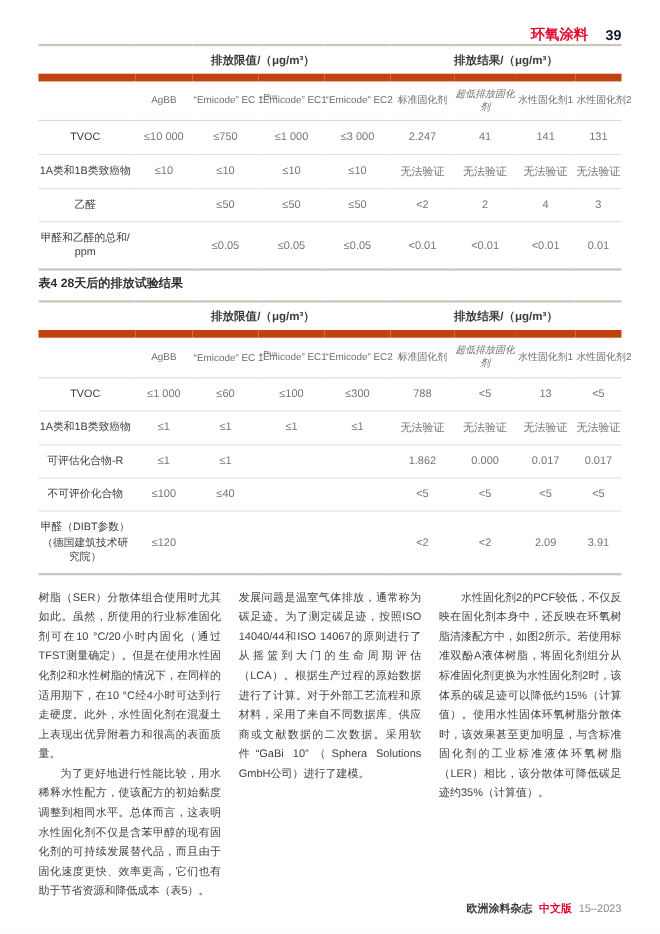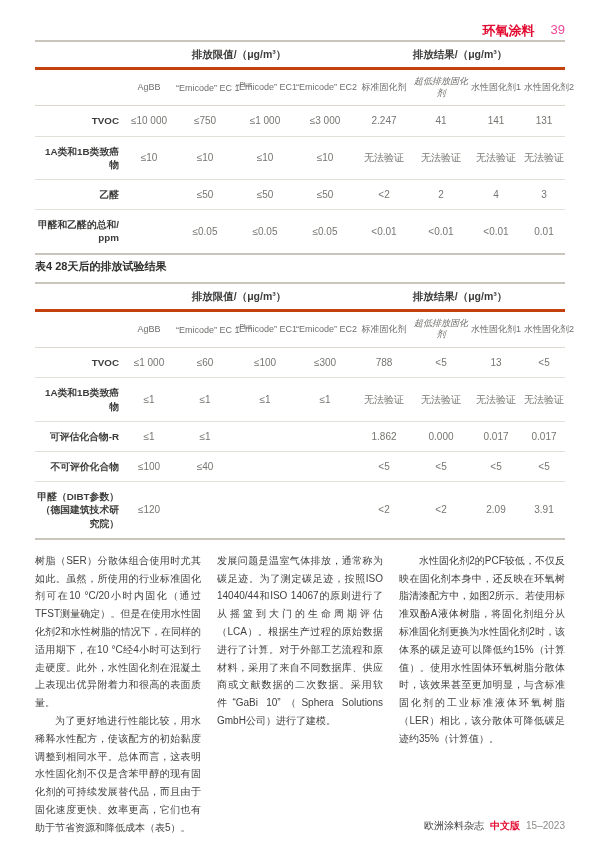--- a/index.html
+++ b/index.html
@@ -10,82 +10,82 @@
     background:#ffffff;
     font-family:"Liberation Sans","DejaVu Sans",sans-serif;
     color:#3f3f3e;
     overflow:hidden;
     box-sizing:border-box;
   }
   .content{padding:0 35px;}
 
   
   .page-header{
-    display:flex;justify-content:flex-end;align-items:flex-start;
+    display:flex;justify-content:flex-end;align-items:center;
     padding-top:22px;gap:16px;
   }
   .page-header .section-red{color:#e30b31;font-weight:bold;font-size:13px;}
-  .page-header .page-num{color:#ec4899;font-weight:normal;font-size:13px;}
+  .page-header .page-num{color:#0f172a;font-weight:bold;font-size:13px;}
 
   
   .table-title{
     font-weight:bold;font-size:11px;color:#2f2f2e;
     margin:30px 0 8px 0;
   }
   .table-title.second{margin-top:4px;}
 
   
   table.emissions{
     border-collapse:collapse;table-layout:fixed;width:530px;
   }
   table.emissions th,table.emissions td{
     font-weight:normal;vertical-align:middle;text-align:center;
     box-sizing:border-box;
   }
   tr.group-row th{
     border-top:2px solid #c9c5bd;
-    border-bottom:3px solid #c2410c;
+    border-bottom:7px solid #c2410c;
     padding:6px 0 5px 0;
     font-weight:bold;font-size:10.5px;color:#3c3c3b;
   }
   tr.colhead-row th{
     border-bottom:1px solid #dcd8d0;
     padding:6px 1px;
     font-size:9px;color:#6f6e6c;line-height:1.3;
     white-space:nowrap;overflow:visible;
   }
   tr.colhead-row th.wrap{white-space:normal;font-style:italic;}
   tr.colhead-row sup{font-size:6.5px;}
   tbody th,tbody td{
     border-bottom:1px solid #e3e0da;
     padding:8px 1px;font-size:10px;color:#767571;
   }
   tbody th.row-label{
-    text-align:right;font-weight:bold;color:#3c3c3b;
+    text-align:center;font-weight:normal;color:#3c3c3b;
     font-size:9.8px;line-height:1.35;padding-right:4px;
   }
   tbody tr:last-child th,tbody tr:last-child td{border-bottom:2px solid #c9c5bd;}
 
   
   .article{
     display:flex;gap:16px;margin-top:12px;
   }
   .col{width:166px;}
   .col p{
     margin:0;font-size:10px;line-height:1.78;text-align:justify;
     color:#3f3f3e;
   }
   .col p.indent{text-indent:2em;}
 
   
   .page-footer{
     position:absolute;right:35px;bottom:16px;
     font-size:10px;display:flex;gap:6px;align-items:baseline;
   }
-  .page-footer .journal{font-weight:normal;color:#3c3c3b;}
+  .page-footer .journal{font-weight:bold;color:#3c3c3b;}
   .page-footer .edition{font-weight:bold;color:#e30b31;}
   .page-footer .issue{color:#8b8b89;}
 </style>
 </head>
 <body>
 
 <div class="page">
   <div class="content">
 
     <div class="page-header">

